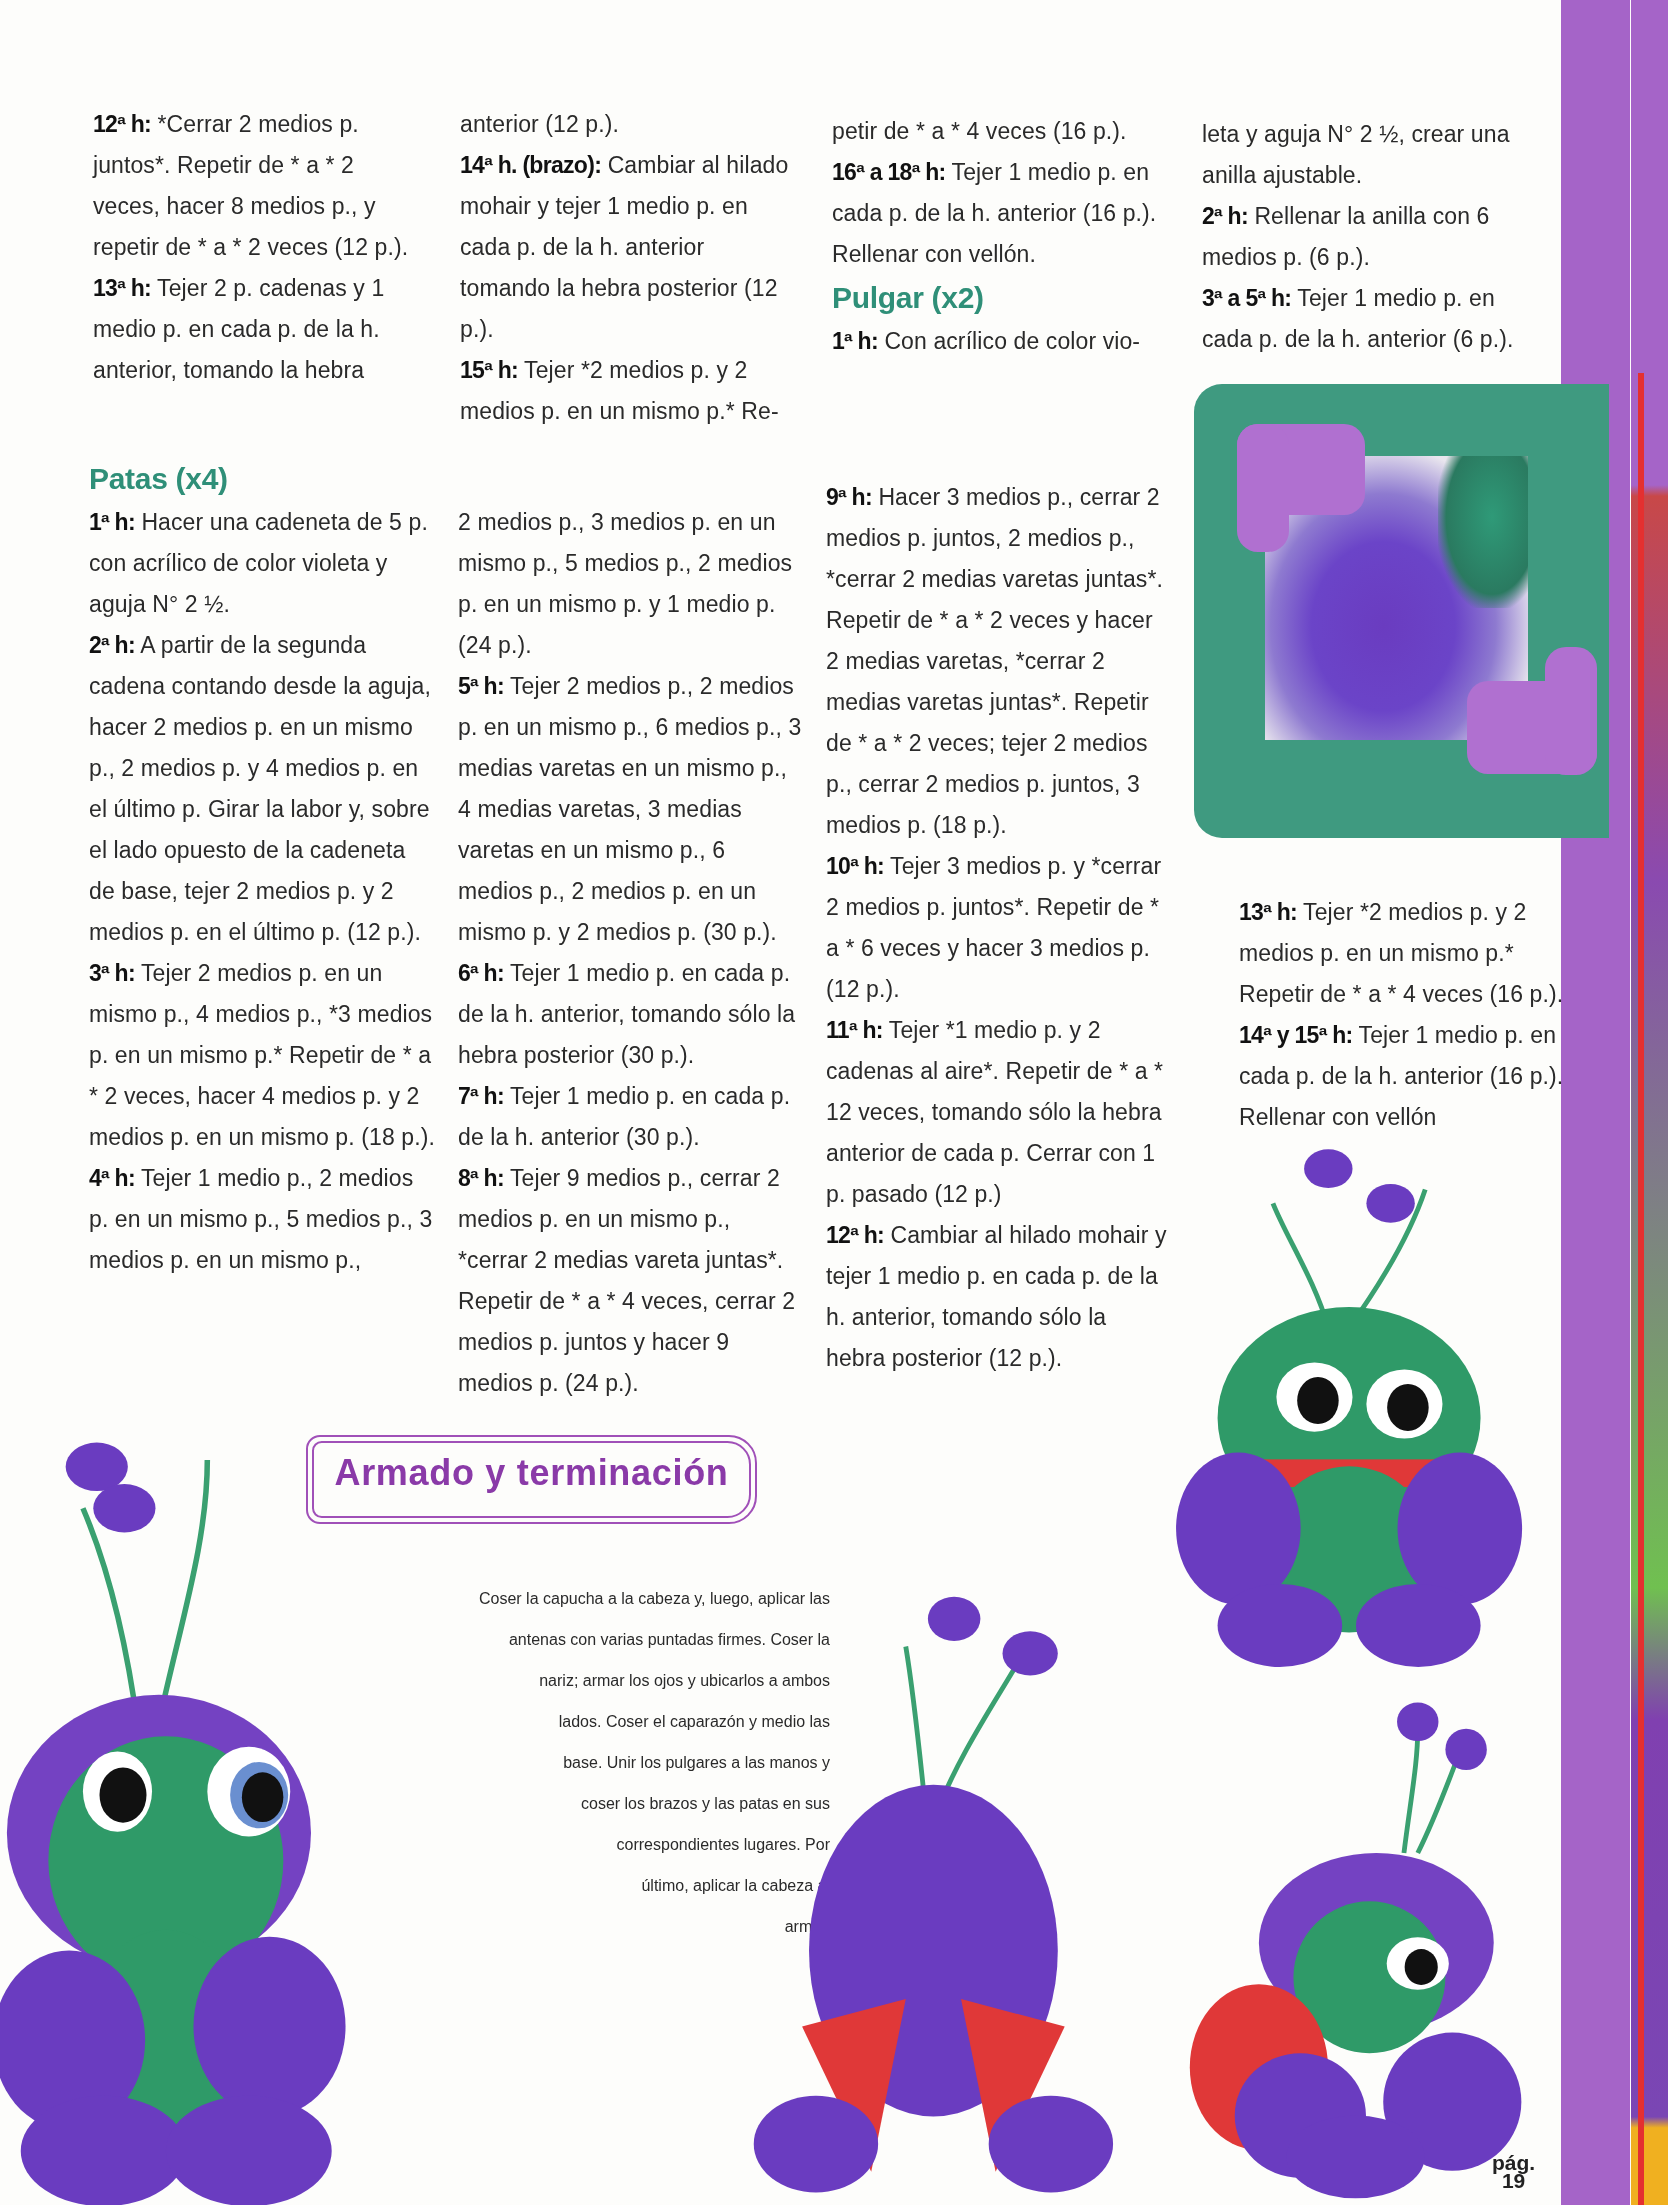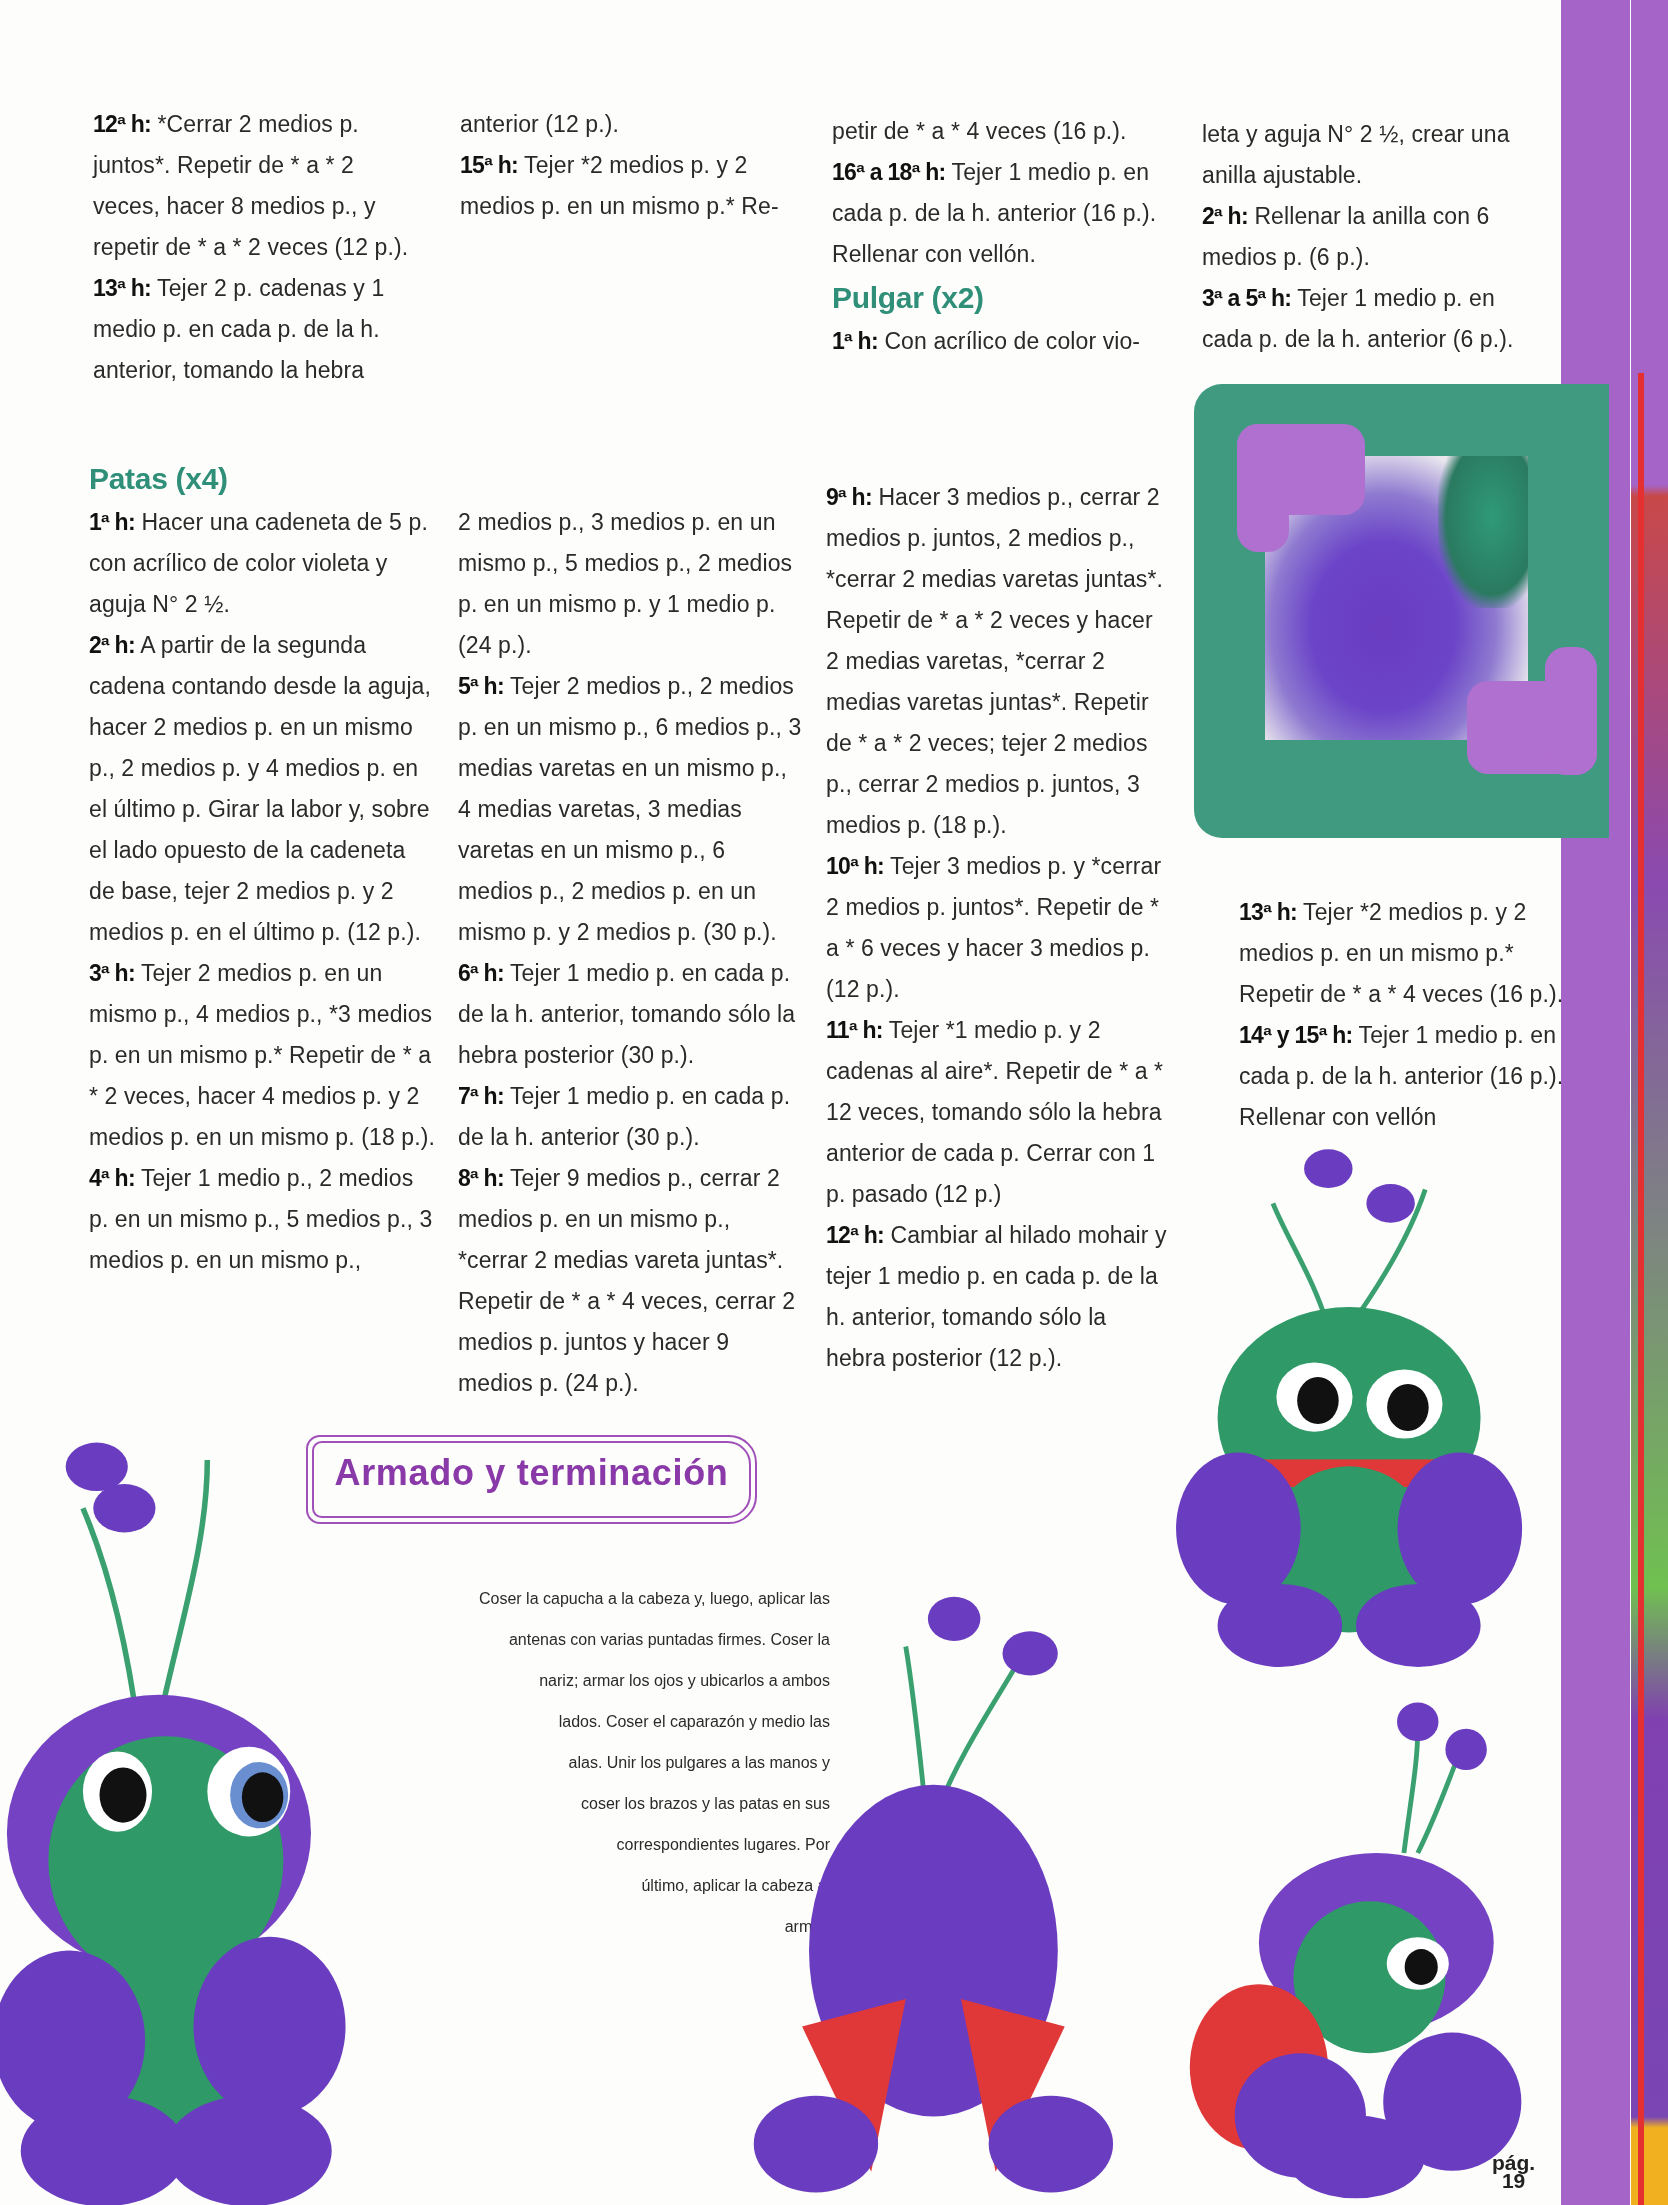--- a/index.html
+++ b/index.html
@@ -32,20 +32,21 @@
 <div class="sidebar-edge"></div>
 <div class="sidebar-red"></div>
 
 <div class="col" style="left:93px; top:104px; width:332px;">
   <p><span class="lbl">12ª h:</span><span> *Cerrar 2 medios p. juntos*. Repetir de * a * 2 veces, hacer 8 medios p., y repetir de * a * 2 veces (12 p.).</span></p>
   <p><span class="lbl">13ª h:</span><span> Tejer 2 p. cadenas y 1 medio p. en cada p. de la h. anterior, tomando la hebra</span></p>
 </div>
 
 <div class="col" style="left:460px; top:104px; width:332px;">
   <p><span class="lbl"></span><span>anterior (12 p.).</span></p>
+  <p><span class="lbl">14ª h. (brazo):</span><span> Cambiar al hilado mohair y tejer 1 medio p. en cada p. de la h. anterior tomando la hebra posterior (12 p.).</span></p>
   <p><span class="lbl">15ª h:</span><span> Tejer *2 medios p. y 2 medios p. en un mismo p.* Re-</span></p>
 </div>
 
 <div class="col" style="left:832px; top:111px; width:339px;">
   <p><span class="lbl"></span><span>petir de * a * 4 veces (16 p.).</span></p>
   <p><span class="lbl">16ª a 18ª h:</span><span> Tejer 1 medio p. en cada p. de la h. anterior (16 p.). Rellenar con vellón.</span></p>
   <div class="heading" style="">Pulgar (x2)</div>
   <p><span class="lbl">1ª h:</span><span> Con acrílico de color vio-</span></p>
 </div>
 
@@ -93,21 +94,21 @@
 
 <div class="assembly-box">
   <div class="assembly-title">Armado y terminación</div>
 </div>
 
 <div class="assembly-text" style="left:0; width:830px;">
   <div style="padding-left:268px;">Coser la capucha a la cabeza y, luego, aplicar las</div>
   <div style="padding-left:349px;">antenas con varias puntadas firmes. Coser la</div>
   <div style="padding-left:393px;">nariz; armar los ojos y ubicarlos a ambos</div>
   <div style="padding-left:409px;">lados. Coser el caparazón y medio las</div>
-  <div style="padding-left:411px;">alas. Unir los pulgares a las manos y</div>
+  <div style="padding-left:411px;">base. Unir los pulgares a las manos y</div>
   <div style="padding-left:400px;">coser los brazos y las patas en sus</div>
   <div style="padding-left:462px;">correspondientes lugares. Por</div>
   <div style="padding-left:486px;">último, aplicar la cabeza al</div>
   <div style="padding-left:490px;">armar.</div>
 </div>
 
 <svg class="toy" style="left:0; top:1418px;" width="387" height="788" viewBox="0 0 560 1139">
   <path d="M200 450 C180 300 150 200 120 130" stroke="#3aa070" stroke-width="8" fill="none"></path>
   <path d="M230 440 C260 300 300 180 300 60" stroke="#3aa070" stroke-width="8" fill="none"></path>
   <ellipse cx="140" cy="70" rx="45" ry="35" fill="#6a3cc0"></ellipse>

